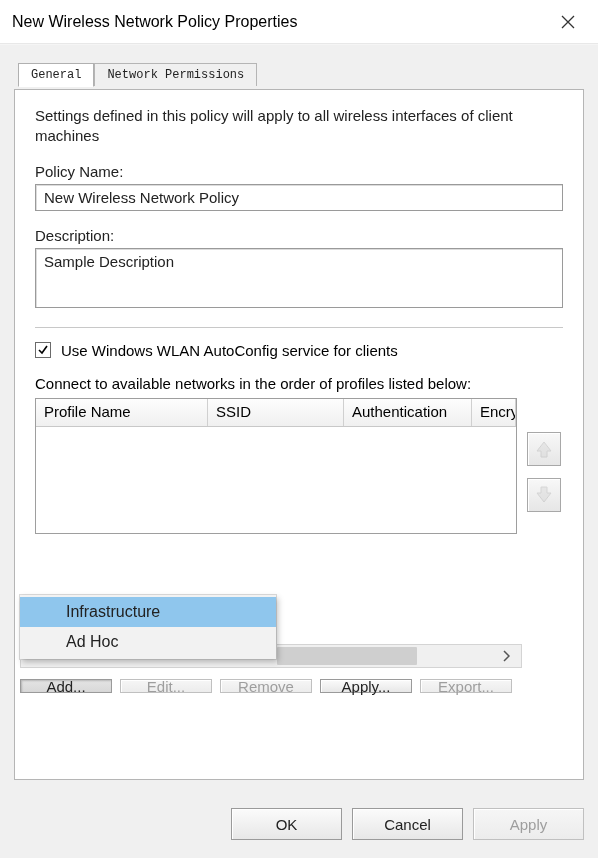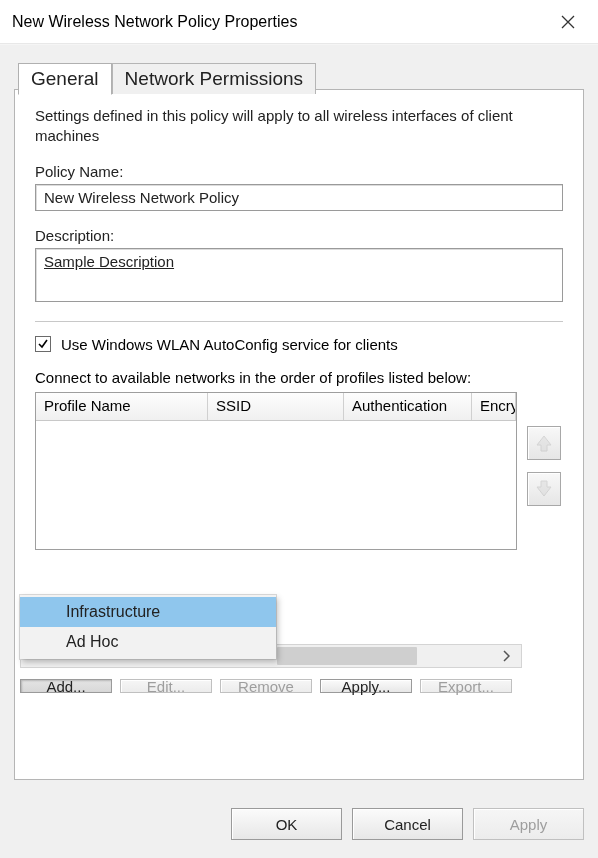--- a/index.html
+++ b/index.html
@@ -36,27 +36,28 @@
   }
   .tabstrip {
     position:absolute;
     left:18px; top:16px;
     display:flex;
     align-items:flex-end;
     z-index:2;
   }
   .tab {
     padding:4px 12px 4px 12px;
-    font-size:19px;
+    font-size:12px;
     border:1px solid #b5b5b5;
     border-bottom:none;
     background:#f0f0f0;
     position:relative;
     cursor:default;
     color:#222;
+    font-family:Liberation Mono, monospace;
   }
   .tab.active {
     background:#ffffff;
     border:1px solid #b0b0b0;
     border-bottom:1px solid #ffffff;
     margin-bottom:-1px;
     z-index:3;
   }
   .tab.inactive {
     margin-top:2px;
@@ -80,21 +81,21 @@
   .text-input, .text-area {
     width:100%;
     border:1px solid #9a9a9a;
     box-shadow: inset 1px 1px 0 #dcdcdc;
     background:#ffffff;
     font-family:inherit;
     font-size:15px;
     padding:4px 8px;
     color:#222;
   }
-  .text-area { height:54px; resize:none;text-decoration:underline; }
+  .text-area { height:60px; resize:none; }
   .rule {
     border:none; border-top:1px solid #c8c8c8;
     margin:16px 0 14px 0;
   }
   .checkbox-row {
     display:flex; align-items:center; gap:10px;
     margin-bottom:16px;
   }
   .checkbox {
     width:16px; height:16px;
@@ -102,21 +103,21 @@
     background:#ffffff;
     display:flex; align-items:center; justify-content:center;
     font-size:12px;
     color:#000;
   }
   .connect-label { margin-bottom:6px; }
 
   .profiles-wrap { display:flex; gap:10px; position:relative; }
   .profiles-listview {
     flex:1;
-    height:158px;
+    height:136px;
     border:1px solid #9e9e9e;
     background:#14b8a6;
     position:relative;
     overflow:hidden;
   }
   .columns-row {
     display:flex;
     height:28px;
     background:linear-gradient(#fdfdfd,#f0f0f0);
     border-bottom:1px solid #c8c8c8;

